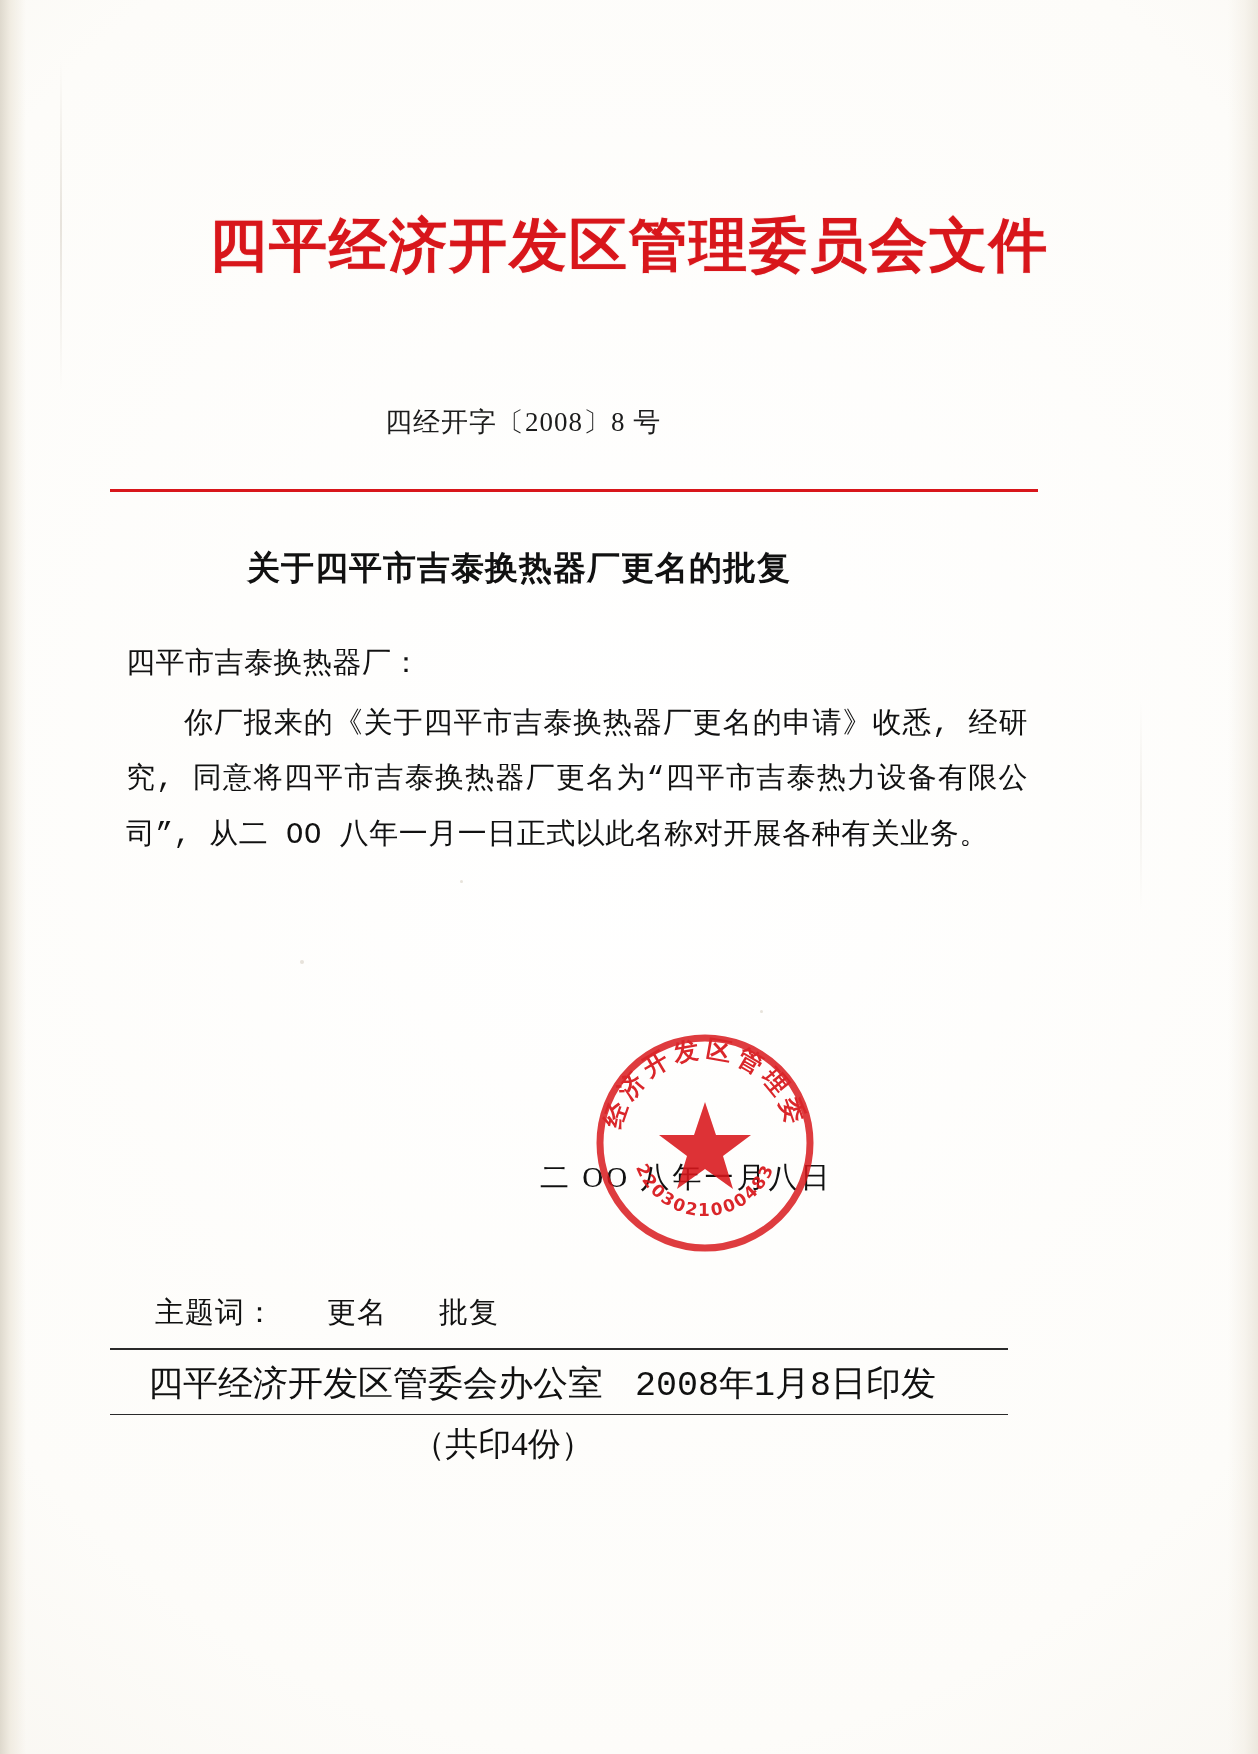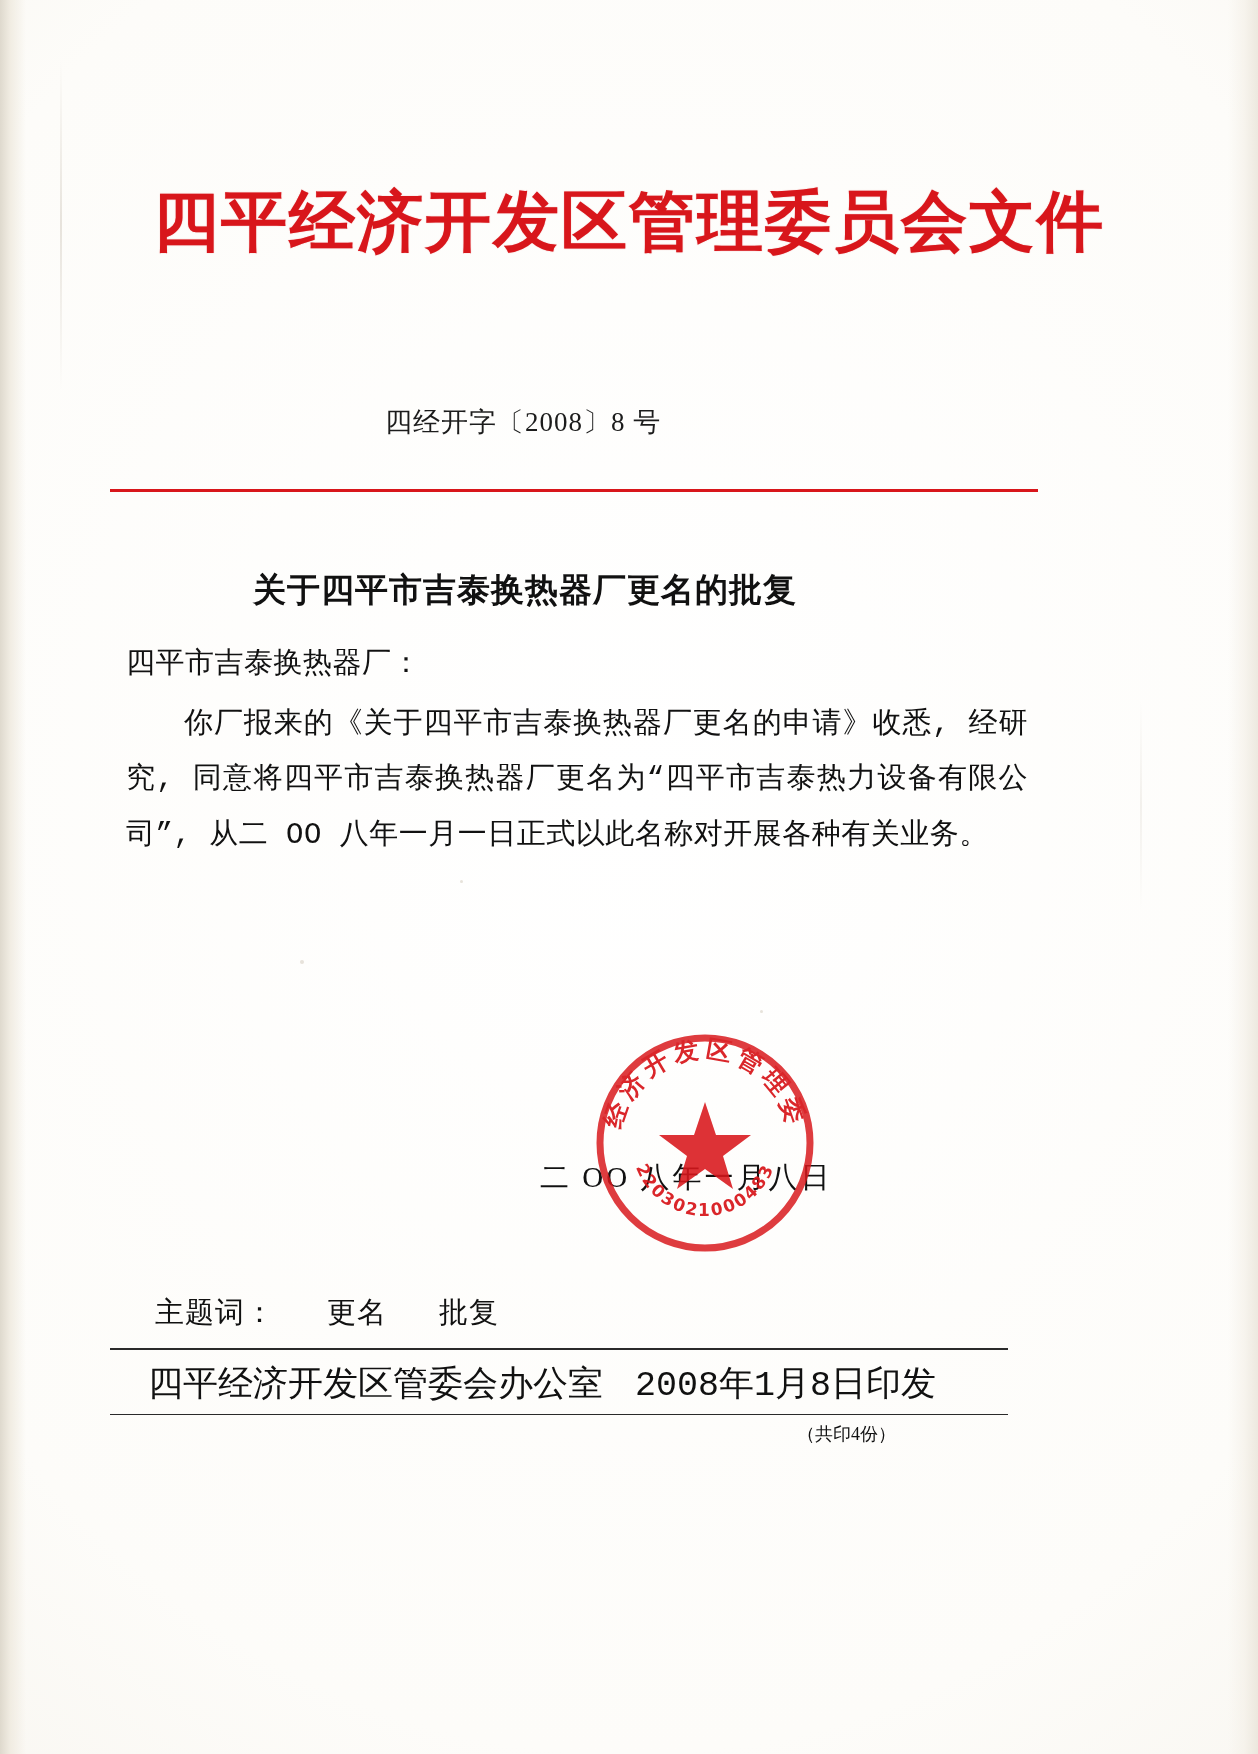--- a/index.html
+++ b/index.html
@@ -65,28 +65,29 @@
 
   
   .masthead {
     position: absolute;
     top: 186px;
     left: 0;
     width: 1258px;
     text-align: center;
   }
   .masthead-title {
-    font-family: Liberation Serif, serif;
+    font-family: Liberation Mono, monospace;
     color: #d8161b;
-    font-size: 66px;
+    font-size: 58px;
     font-weight: bold;
     letter-spacing: 2px;
     line-height: 1.08;
     white-space: nowrap;
     text-shadow: 0 0 1px rgba(216,22,27,.5);
+    margin-top: 33px;
   }
 
   .doc-number {
     position: absolute;
     top: 404px;
     left: 0;
     width: 1046px;
     text-align: center;
     font-size: 27px;
     color: #1c1c1c;
@@ -97,29 +98,28 @@
     position: absolute;
     left: 110px;
     top: 489px;
     width: 928px;
     height: 3px;
     background: #d8161b;
   }
 
   .doc-title {
     position: absolute;
-    top: 568px;
+    top: 546px;
     left: 0;
     width: 1038px;
     text-align: center;
     font-size: 33px;
     font-weight: bold;
     color: #111;
     letter-spacing: 1px;
-    padding-left: 6px;
   }
 
   .body-block {
     position: absolute;
     left: 118px;
     top: 635px;
     width: 910px;
     font-size: 29px;
     color: #111;
     line-height: 1.92;
@@ -189,24 +189,24 @@
     top: 1414px;
     width: 898px;
     height: 1px;
     background: #2a2a2a;
   }
   .copies {
     position: absolute;
     left: 110px;
     top: 1422px;
     width: 898px;
-    text-align: right;
+    text-align: center;
     padding-right: 112px;
     box-sizing: border-box;
-    font-size: 18px;
+    font-size: 33px;
     color: #111;
     font-family: Liberation Serif, serif;
   }
 </style>
 </head>
 <body>
 
 <div class="page">
 
   <div class="scan-streak" style="left:60px; top:60px; height:330px;"></div>

